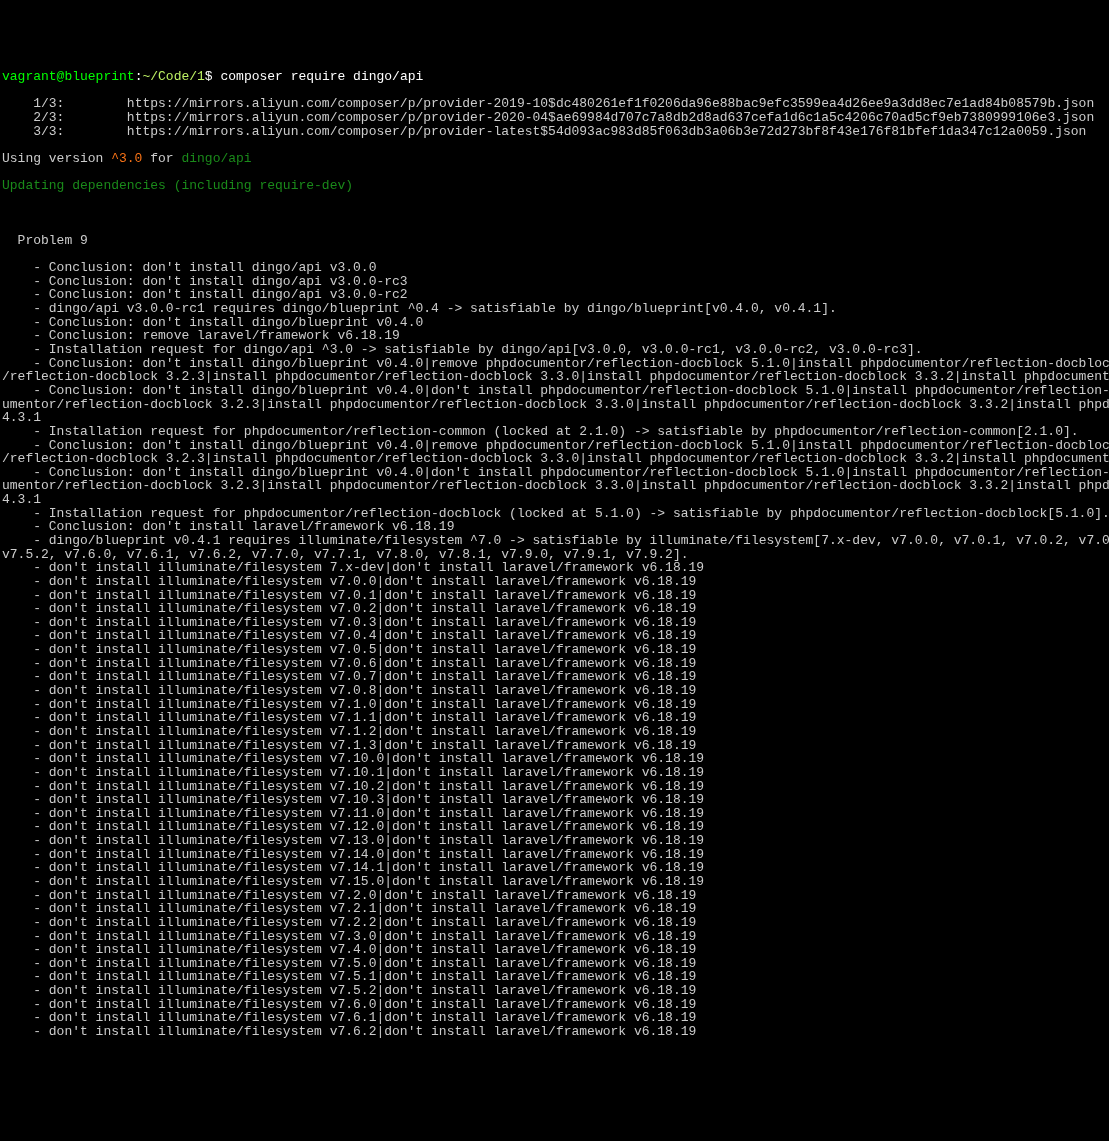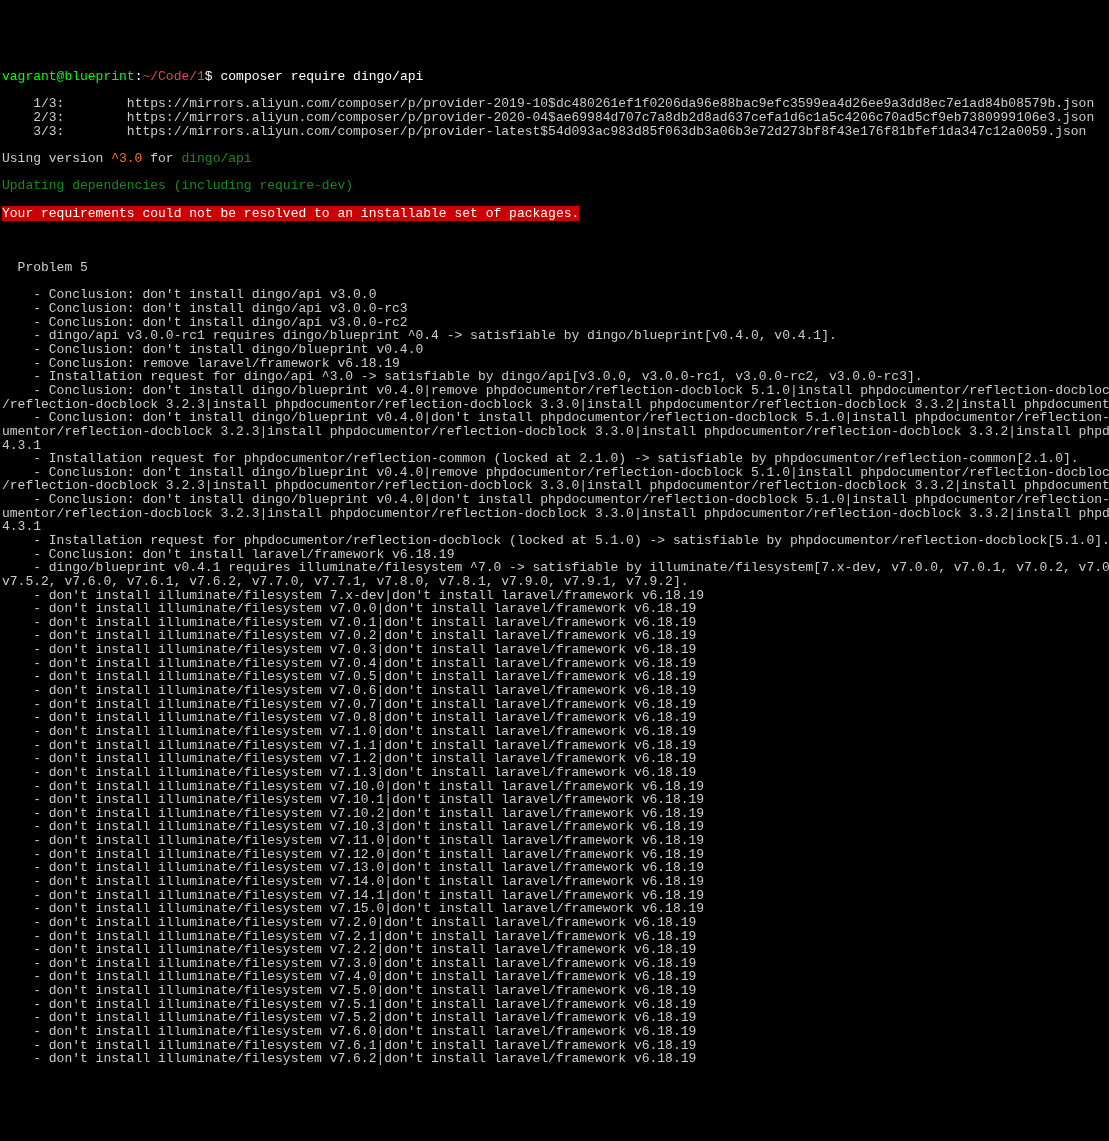--- a/index.html
+++ b/index.html
@@ -11,36 +11,35 @@
       line-height: 1.05;
       padding: 2px;
       white-space: pre;
       overflow-x: hidden;
     }
     .line { white-space: pre; }
     .dgreen { color: #1a8a1a; }
     .yellow { color: #f97316; }
     .red-bg { background: #c00; color: #fff; }
     .prompt-user { color: #0f0; }
-    .prompt-path { color: #ef4444; }
+    .prompt-path { color: #bef264; }
     .white { color: #fff; }
   </style>
 </head>
 <body>
 
 
 
 <div>
 <div class="line"><span class="prompt-user">vagrant@blueprint</span><span class="white">:</span><span class="prompt-path">~/Code/1</span><span class="white">$</span><span> </span><span class="white">composer require dingo/api</span></div>
 <div id="downloads"><div class="line">    1/3:	https://mirrors.aliyun.com/composer/p/provider-2019-10$dc480261ef1f0206da96e88bac9efc3599ea4d26ee9a3dd8ec7e1ad84b08579b.json</div><div class="line">    2/3:	https://mirrors.aliyun.com/composer/p/provider-2020-04$ae69984d707c7a8db2d8ad637cefa1d6c1a5c4206c70ad5cf9eb7380999106e3.json</div><div class="line">    3/3:	https://mirrors.aliyun.com/composer/p/provider-latest$54d093ac983d85f063db3a06b3e72d273bf8f43e176f81bfef1da347c12a0059.json</div></div>
 <div class="line"><span>Using version </span><span class="yellow">^3.0</span><span> for </span><span class="dgreen">dingo/api</span></div>
 <div class="line dgreen">Updating dependencies (including require-dev)</div>
-<div class="line"><span class="red-bg">Your requirements could not be resolved to an installable set of packages.</span></div>
 <div class="line">&nbsp;</div>
-<div class="line">  Problem 5</div>
+<div class="line">  Problem 9</div>
 <div id="problem-lines"><div class="line">    - Conclusion: don't install dingo/api v3.0.0</div><div class="line">    - Conclusion: don't install dingo/api v3.0.0-rc3</div><div class="line">    - Conclusion: don't install dingo/api v3.0.0-rc2</div><div class="line">    - dingo/api v3.0.0-rc1 requires dingo/blueprint ^0.4 -&gt; satisfiable by dingo/blueprint[v0.4.0, v0.4.1].</div><div class="line">    - Conclusion: don't install dingo/blueprint v0.4.0</div><div class="line">    - Conclusion: remove laravel/framework v6.18.19</div><div class="line">    - Installation request for dingo/api ^3.0 -&gt; satisfiable by dingo/api[v3.0.0, v3.0.0-rc1, v3.0.0-rc2, v3.0.0-rc3].</div><div class="line">    - Conclusion: don't install dingo/blueprint v0.4.0|remove phpdocumentor/reflection-docblock 5.1.0|install phpdocumentor/reflection-docblock 3.1.0|install p</div><div class="line">/reflection-docblock 3.2.3|install phpdocumentor/reflection-docblock 3.3.0|install phpdocumentor/reflection-docblock 3.3.2|install phpdocumentor/reflection-doc</div><div class="line">    - Conclusion: don't install dingo/blueprint v0.4.0|don't install phpdocumentor/reflection-docblock 5.1.0|install phpdocumentor/reflection-docblock 3.1.0|in</div><div class="line">umentor/reflection-docblock 3.2.3|install phpdocumentor/reflection-docblock 3.3.0|install phpdocumentor/reflection-docblock 3.3.2|install phpdocumentor/reflect</div><div class="line">4.3.1</div><div class="line">    - Installation request for phpdocumentor/reflection-common (locked at 2.1.0) -&gt; satisfiable by phpdocumentor/reflection-common[2.1.0].</div><div class="line">    - Conclusion: don't install dingo/blueprint v0.4.0|remove phpdocumentor/reflection-docblock 5.1.0|install phpdocumentor/reflection-docblock 3.1.0|install p</div><div class="line">/reflection-docblock 3.2.3|install phpdocumentor/reflection-docblock 3.3.0|install phpdocumentor/reflection-docblock 3.3.2|install phpdocumentor/reflection-doc</div><div class="line">    - Conclusion: don't install dingo/blueprint v0.4.0|don't install phpdocumentor/reflection-docblock 5.1.0|install phpdocumentor/reflection-docblock 3.1.0|in</div><div class="line">umentor/reflection-docblock 3.2.3|install phpdocumentor/reflection-docblock 3.3.0|install phpdocumentor/reflection-docblock 3.3.2|install phpdocumentor/reflect</div><div class="line">4.3.1</div><div class="line">    - Installation request for phpdocumentor/reflection-docblock (locked at 5.1.0) -&gt; satisfiable by phpdocumentor/reflection-docblock[5.1.0].</div><div class="line">    - Conclusion: don't install laravel/framework v6.18.19</div><div class="line">    - dingo/blueprint v0.4.1 requires illuminate/filesystem ^7.0 -&gt; satisfiable by illuminate/filesystem[7.x-dev, v7.0.0, v7.0.1, v7.0.2, v7.0.3, v7.0.4, v7.0.</div><div class="line">v7.5.2, v7.6.0, v7.6.1, v7.6.2, v7.7.0, v7.7.1, v7.8.0, v7.8.1, v7.9.0, v7.9.1, v7.9.2].</div><div class="line">    - don't install illuminate/filesystem 7.x-dev|don't install laravel/framework v6.18.19</div><div class="line">    - don't install illuminate/filesystem v7.0.0|don't install laravel/framework v6.18.19</div><div class="line">    - don't install illuminate/filesystem v7.0.1|don't install laravel/framework v6.18.19</div><div class="line">    - don't install illuminate/filesystem v7.0.2|don't install laravel/framework v6.18.19</div><div class="line">    - don't install illuminate/filesystem v7.0.3|don't install laravel/framework v6.18.19</div><div class="line">    - don't install illuminate/filesystem v7.0.4|don't install laravel/framework v6.18.19</div><div class="line">    - don't install illuminate/filesystem v7.0.5|don't install laravel/framework v6.18.19</div><div class="line">    - don't install illuminate/filesystem v7.0.6|don't install laravel/framework v6.18.19</div><div class="line">    - don't install illuminate/filesystem v7.0.7|don't install laravel/framework v6.18.19</div><div class="line">    - don't install illuminate/filesystem v7.0.8|don't install laravel/framework v6.18.19</div><div class="line">    - don't install illuminate/filesystem v7.1.0|don't install laravel/framework v6.18.19</div><div class="line">    - don't install illuminate/filesystem v7.1.1|don't install laravel/framework v6.18.19</div><div class="line">    - don't install illuminate/filesystem v7.1.2|don't install laravel/framework v6.18.19</div><div class="line">    - don't install illuminate/filesystem v7.1.3|don't install laravel/framework v6.18.19</div><div class="line">    - don't install illuminate/filesystem v7.10.0|don't install laravel/framework v6.18.19</div><div class="line">    - don't install illuminate/filesystem v7.10.1|don't install laravel/framework v6.18.19</div><div class="line">    - don't install illuminate/filesystem v7.10.2|don't install laravel/framework v6.18.19</div><div class="line">    - don't install illuminate/filesystem v7.10.3|don't install laravel/framework v6.18.19</div><div class="line">    - don't install illuminate/filesystem v7.11.0|don't install laravel/framework v6.18.19</div><div class="line">    - don't install illuminate/filesystem v7.12.0|don't install laravel/framework v6.18.19</div><div class="line">    - don't install illuminate/filesystem v7.13.0|don't install laravel/framework v6.18.19</div><div class="line">    - don't install illuminate/filesystem v7.14.0|don't install laravel/framework v6.18.19</div><div class="line">    - don't install illuminate/filesystem v7.14.1|don't install laravel/framework v6.18.19</div><div class="line">    - don't install illuminate/filesystem v7.15.0|don't install laravel/framework v6.18.19</div><div class="line">    - don't install illuminate/filesystem v7.2.0|don't install laravel/framework v6.18.19</div><div class="line">    - don't install illuminate/filesystem v7.2.1|don't install laravel/framework v6.18.19</div><div class="line">    - don't install illuminate/filesystem v7.2.2|don't install laravel/framework v6.18.19</div><div class="line">    - don't install illuminate/filesystem v7.3.0|don't install laravel/framework v6.18.19</div><div class="line">    - don't install illuminate/filesystem v7.4.0|don't install laravel/framework v6.18.19</div><div class="line">    - don't install illuminate/filesystem v7.5.0|don't install laravel/framework v6.18.19</div><div class="line">    - don't install illuminate/filesystem v7.5.1|don't install laravel/framework v6.18.19</div><div class="line">    - don't install illuminate/filesystem v7.5.2|don't install laravel/framework v6.18.19</div><div class="line">    - don't install illuminate/filesystem v7.6.0|don't install laravel/framework v6.18.19</div><div class="line">    - don't install illuminate/filesystem v7.6.1|don't install laravel/framework v6.18.19</div><div class="line">    - don't install illuminate/filesystem v7.6.2|don't install laravel/framework v6.18.19</div></div>
 
 
 
 
 </div>
 
 
 
 

